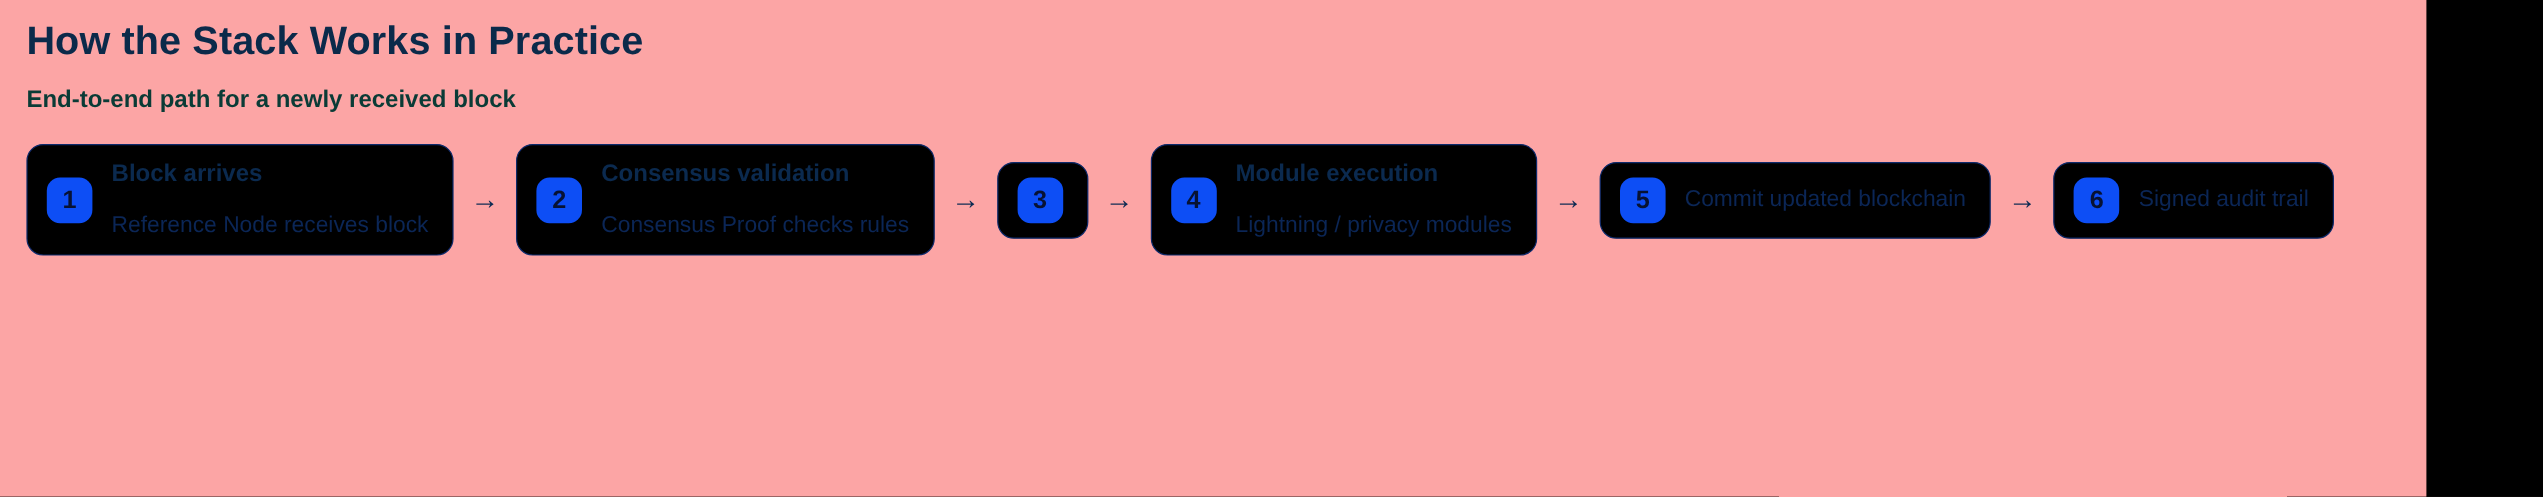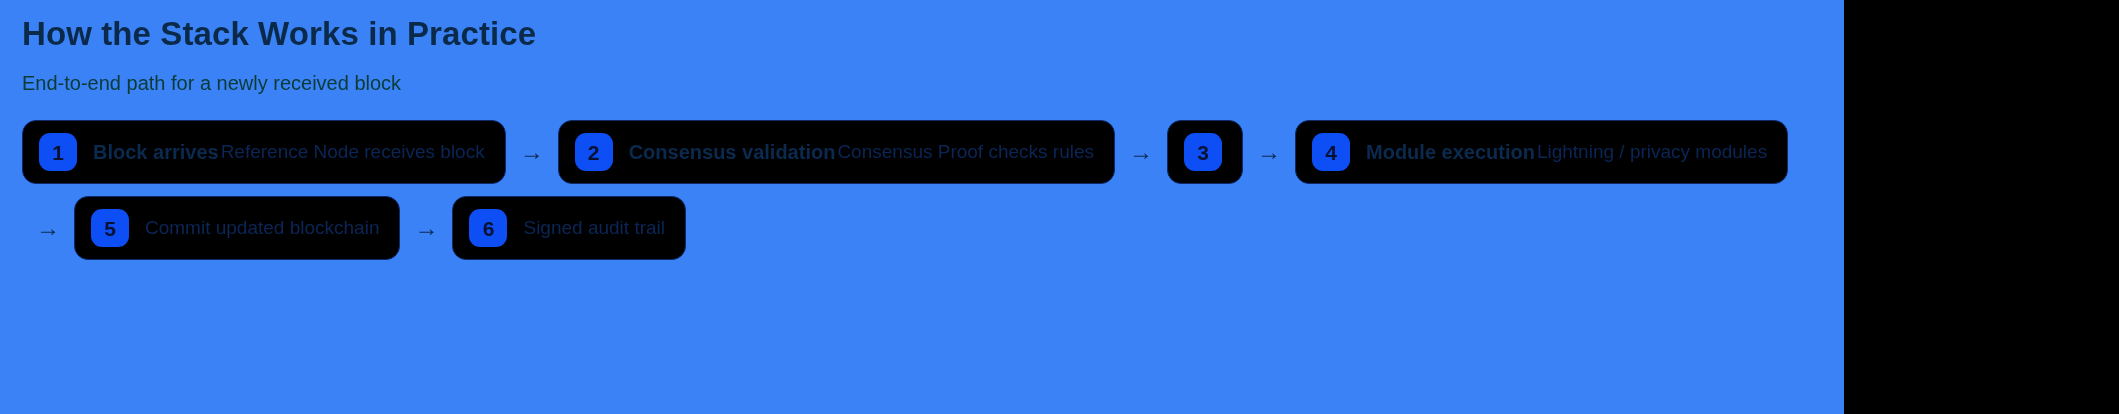--- a/index.html
+++ b/index.html
@@ -11,44 +11,44 @@
   body {
     width: 2119px;
     height: 414px;
     overflow: hidden;
     font-family: "Liberation Sans", sans-serif;
     -webkit-font-smoothing: antialiased;
   }
 
   .page {
     position: relative;
-    width: 1844px;
+    width: 2022px;
     height: 414px;
-    background: #3b82f6;
+    background: #fca5a5;
     box-sizing: border-box;
     padding: 12px 22px 0 22px;
   }
 
   .page-title {
     font-family: "Liberation Sans", sans-serif;
     font-size: 33px;
     line-height: 40px;
     font-weight: 700;
     color: #0b2a4a;
     letter-spacing: 0.1px;
     margin: 0;
     padding: 2px 0 0 0;
     white-space: nowrap;
   }
 
   .page-subtitle {
     font-family: "Liberation Sans", sans-serif;
     font-size: 20px;
     line-height: 26px;
-    font-weight: 400;
+    font-weight: 700;
     color: #0a3b36;
     margin: 0;
     padding: 16px 0 0 0;
     white-space: nowrap;
   }
 
   .flow {
     display: flex;
     flex-wrap: wrap;
     align-items: center;
@@ -80,23 +80,23 @@
     font-size: 21px;
     font-weight: 700;
     display: flex;
     align-items: center;
     justify-content: center;
     line-height: 1;
   }
 
   .step-text {
     display: flex;
-    flex-direction: row;
+    flex-direction: column;
     justify-content: center;
-    gap: 2px;
+    gap: 18px;
   }
 
   .step-title {
     font-family: "Liberation Sans", sans-serif;
     font-size: 20px;
     line-height: 25px;
     font-weight: 700;
     color: #0b2a4f;
     white-space: nowrap;
   }

